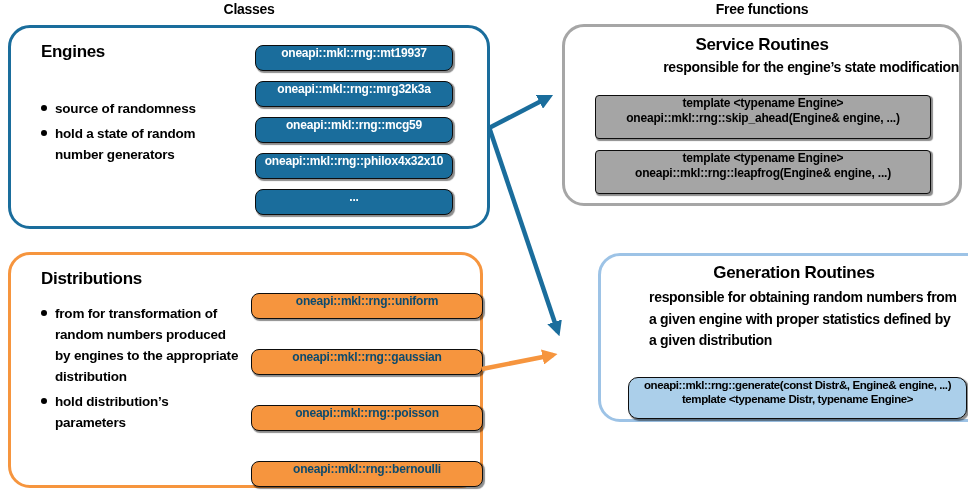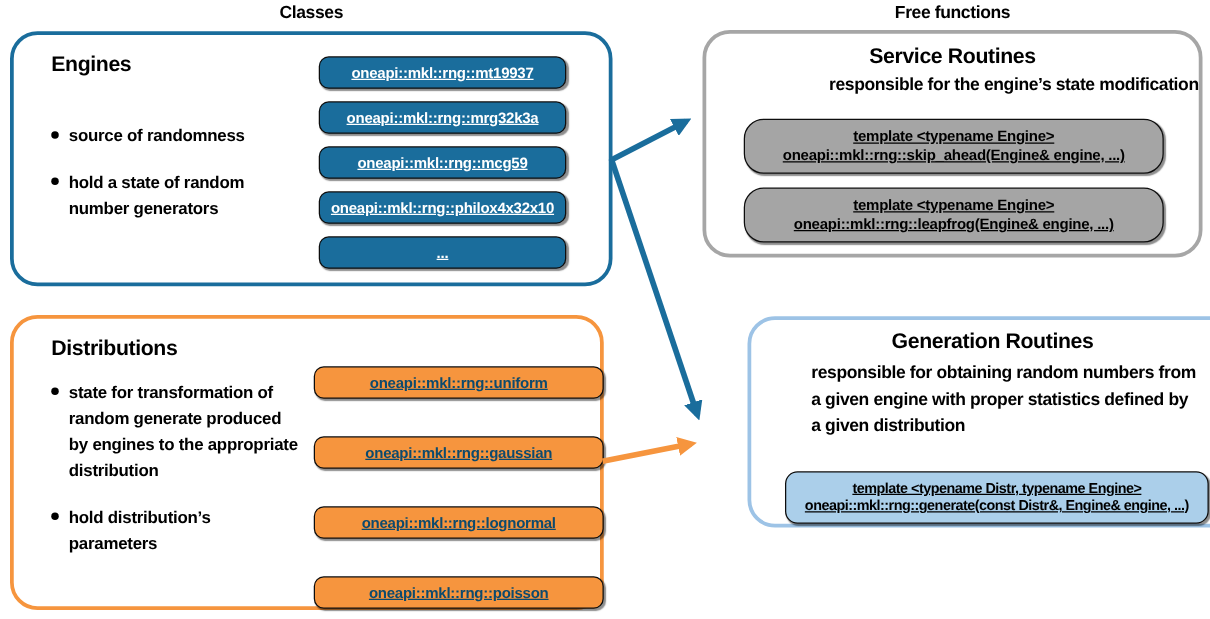--- a/index.html
+++ b/index.html
@@ -16,36 +16,36 @@
   .box-engines{left:8px;top:25px;width:482px;height:204px;border:3px solid var(--blue);}
   .box-distributions{left:8px;top:252px;width:475px;height:236px;border:3px solid var(--orange);}
   .box-service{left:562px;top:24px;width:400px;height:182px;border:3px solid var(--gray_border);}
   .box-generation{left:570px;top:253px;width:392px;height:169px;border:3px solid var(--lightblue_border);margin-left:28px;}
 
   .box-heading{position:absolute;left:30px;top:14px;font-size:17px;font-weight:700;letter-spacing:-0.3px;}
   .center-heading{position:absolute;left:0;width:100%;text-align:center;font-size:17px;font-weight:700;letter-spacing:-0.3px;}
   .subtitle{position:absolute;font-size:14px;font-weight:600;letter-spacing:-0.3px;}
   .subtitle.centered{left:0;width:100%;text-align:right;}
 
-  .bullets{position:absolute;left:30px;display:flex;flex-direction:column;gap:16px;}
+  .bullets{position:absolute;left:30px;display:flex;flex-direction:column;gap:4px;}
   .bullet{display:flex;align-items:flex-start;}
   .dot{flex:0 0 auto;width:6px;height:6px;border-radius:50%;background:#000;margin:7px 8px 0 0;}
   .bullet-lines{font-size:13.5px;font-weight:600;line-height:21px;}
   .line{display:block;white-space:nowrap;}
 
   .pill-col{position:absolute;display:flex;flex-direction:column;}
   .pill{
     box-sizing:border-box;border:1.5px solid var(--pill_border);border-radius:8px;
-    display:flex;flex-direction:column;align-items:center;justify-content:center;
-    text-align:center;box-shadow:1.5px 1.5px 1px rgba(0,0,0,0.45);text-decoration:underline;
+    display:flex;flex-direction:column;align-items:center;
+    text-align:center;box-shadow:1.5px 1.5px 1px rgba(0,0,0,0.45);
   }
   .pill .code{font-size:12px;font-weight:600;line-height:1.25;white-space:nowrap;letter-spacing:-0.2px;}
   .pill-blue{background:var(--blue);color:#fff;width:198px;height:26px;}
   .pill-orange{background:var(--orange);color:#0c4a6e;width:232px;height:26px;margin-top:20px;}
-  .pill-gray{background:var(--gray_pill);color:#000;width:336px;height:44px;border-radius:16px;}
+  .pill-gray{background:var(--gray_pill);color:#000;width:336px;height:44px;border-radius:4px;}
   .pill-lightblue{background:var(--lightblue_pill);color:#000;width:339px;height:42px;border-radius:10px;}
   .pill-lightblue .code{font-size:11.5px;letter-spacing:-0.4px;}
 
   .col-engines{left:244px;top:17px;gap:10px;}
   .col-distributions{left:240px;top:18px;gap:10px;}
   .col-service{left:30px;top:68px;gap:11px;}
   .col-generation{left:27px;top:121px;}
 
   .arrows{position:absolute;left:0;top:0;pointer-events:none;}
 </style>
@@ -92,43 +92,40 @@
         </div>
     </div>
   </div>
 
   <div class="box box-distributions">
     <div class="box-heading">Distributions</div>
     <div class="bullets" style="top:48px;">
       <div class="bullet">
         <span class="dot"></span>
         <span class="bullet-lines">
-          <span class="line">state for transformation of</span>
-          <span class="line">random generate produced</span>
+          <span class="line">from for transformation of</span>
+          <span class="line">random numbers produced</span>
           <span class="line">by engines to the appropriate</span>
           <span class="line">distribution</span>
         </span>
       </div>
       <div class="bullet">
         <span class="dot"></span>
         <span class="bullet-lines">
           <span class="line">hold distribution’s</span>
           <span class="line">parameters</span>
         </span>
       </div>
     </div>
     <div class="pill-col col-distributions">
       <div class="pill pill-orange">
           <span class="code">oneapi::mkl::rng::uniform</span>
         </div>
       <div class="pill pill-orange">
           <span class="code">oneapi::mkl::rng::gaussian</span>
-        </div>
-      <div class="pill pill-orange">
-          <span class="code">oneapi::mkl::rng::lognormal</span>
         </div>
       <div class="pill pill-orange">
           <span class="code">oneapi::mkl::rng::poisson</span>
         </div>
       <div class="pill pill-orange">
           <span class="code">oneapi::mkl::rng::bernoulli</span>
         </div>
       <div class="pill pill-orange">
           <span class="code">...</span>
         </div>
@@ -152,22 +149,22 @@
 
   <div class="box box-generation">
     <div class="center-heading" style="top:7px;">Generation Routines</div>
     <div class="subtitle" style="left:48px;top:31px;line-height:21.5px;">
       <span class="line">responsible for obtaining random numbers from</span>
       <span class="line">a given engine with proper statistics defined by</span>
       <span class="line">a given distribution</span>
     </div>
     <div class="pill-col col-generation">
       <div class="pill pill-lightblue">
+        <span class="code">oneapi::mkl::rng::generate(const Distr&amp;, Engine&amp; engine, ...)</span>
         <span class="code">template &lt;typename Distr, typename Engine&gt;</span>
-        <span class="code">oneapi::mkl::rng::generate(const Distr&amp;, Engine&amp; engine, ...)</span>
       </div>
     </div>
   </div>
 
   <svg class="arrows" width="968" height="495" viewBox="0 0 968 495">
     <defs>
       <marker id="head-blue" viewBox="0 0 10 10" refX="7" refY="5" markerWidth="3.4" markerHeight="3.4" orient="auto">
         <path d="M0,0 L10,5 L0,10 z" fill="var(--blue)"></path>
       </marker>
       <marker id="head-orange" viewBox="0 0 10 10" refX="7" refY="5" markerWidth="3.4" markerHeight="3.4" orient="auto">

